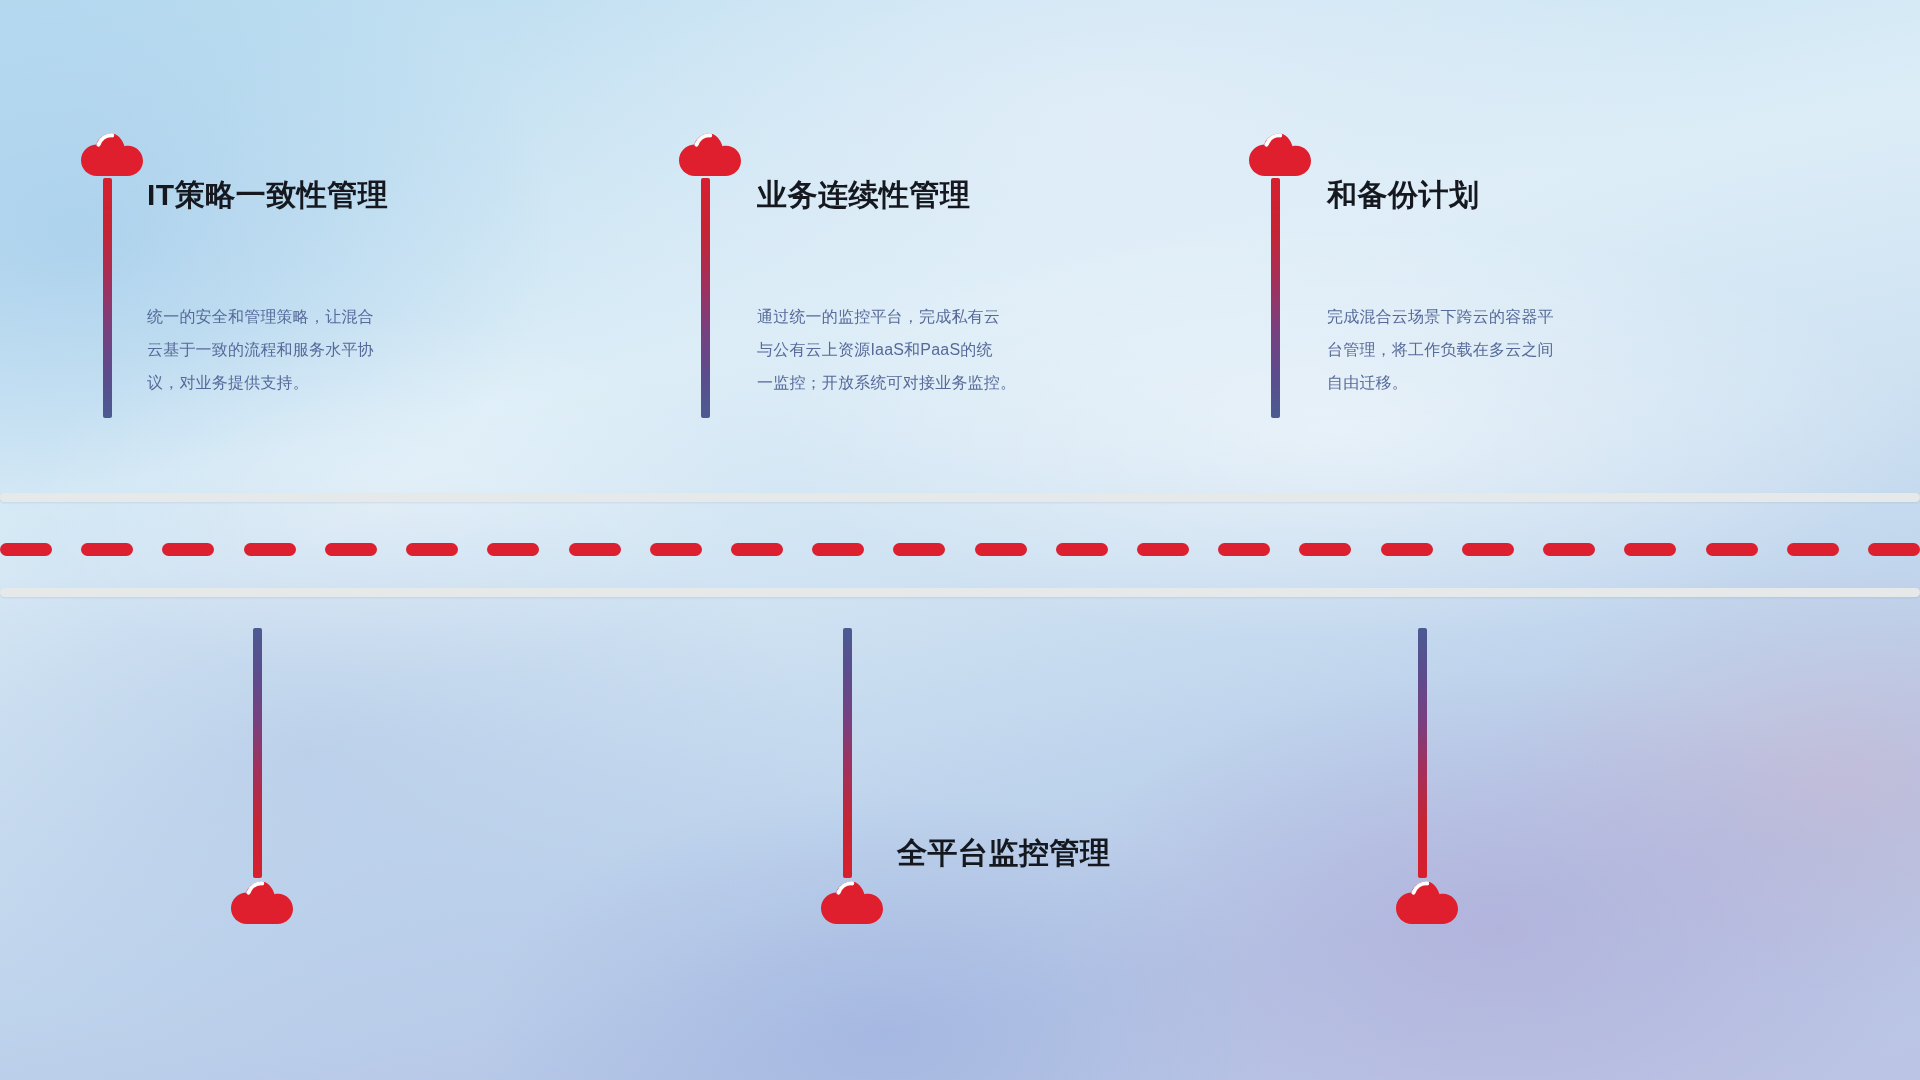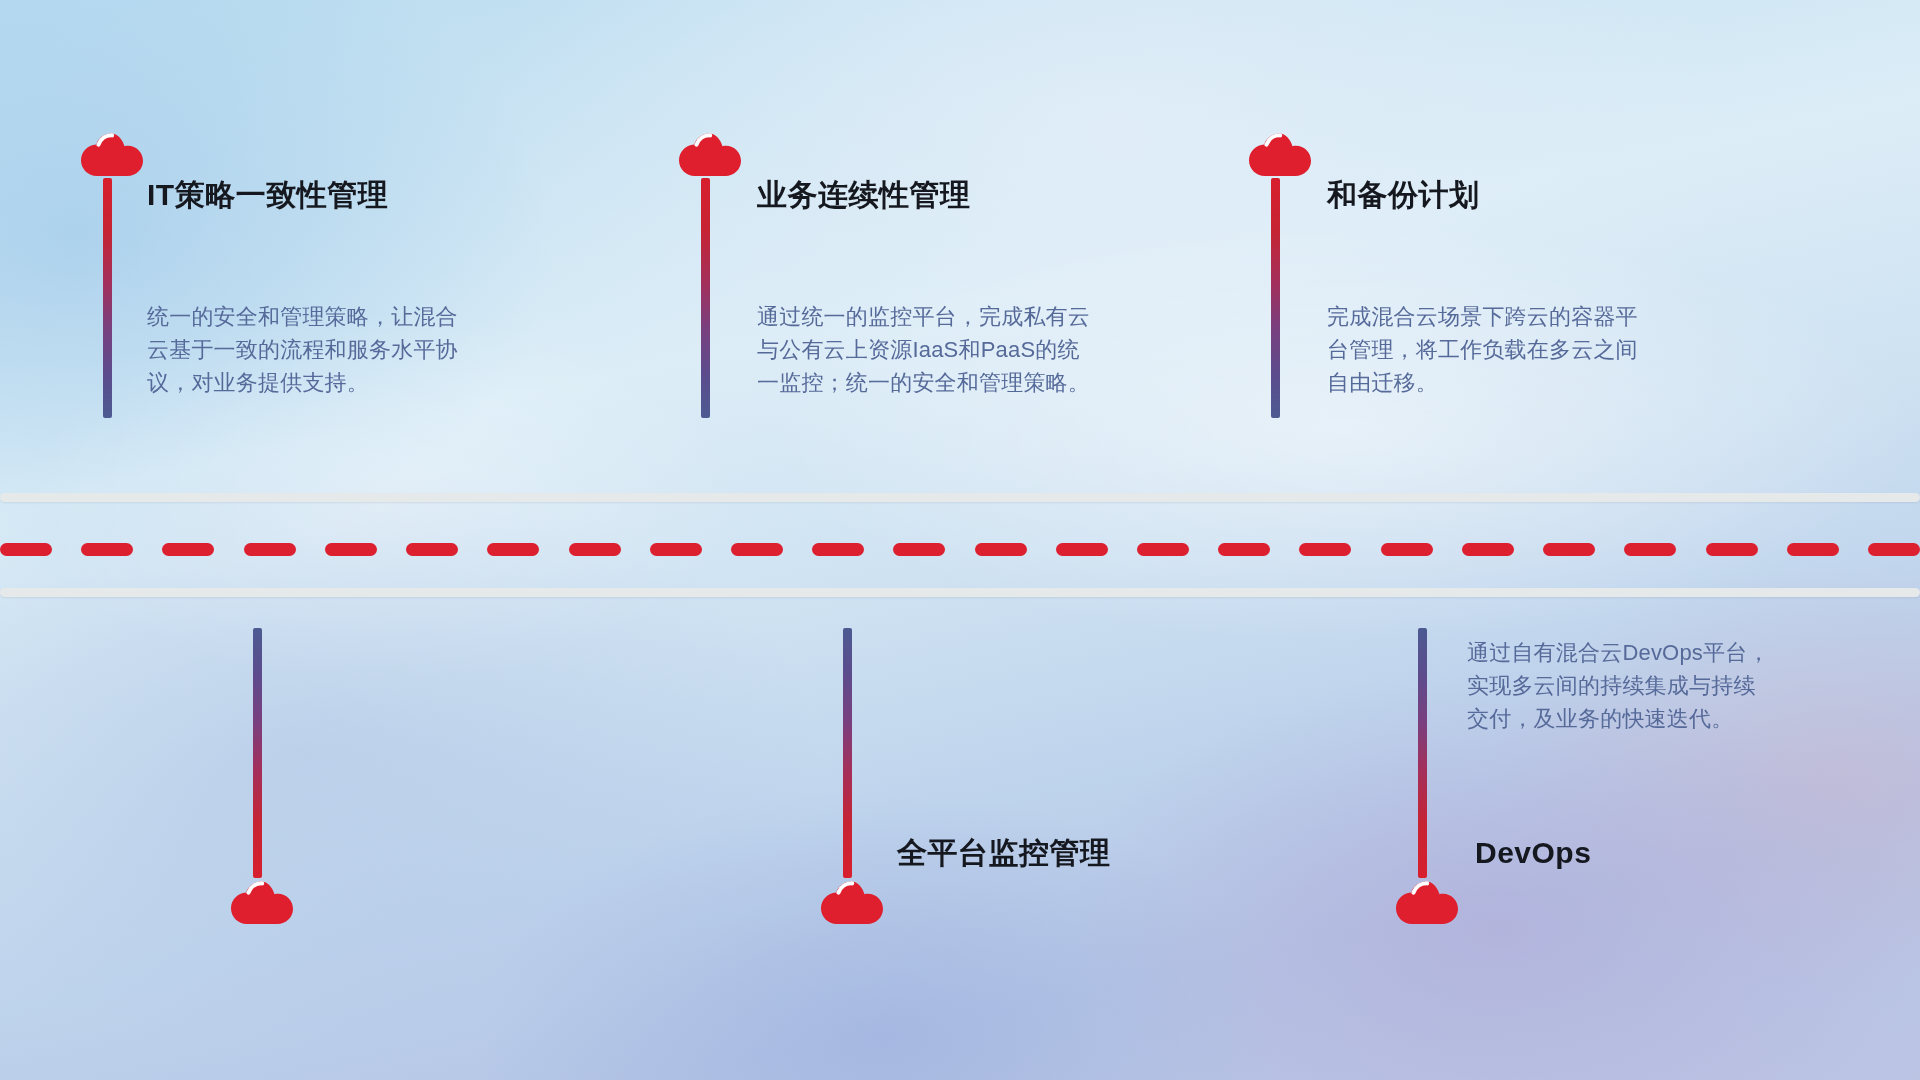--- a/index.html
+++ b/index.html
@@ -62,21 +62,21 @@
   .cloud { position:absolute; left:0; width:72px; height:52px; }
   .cloud svg { display:block; width:72px; height:52px; }
 
   
   .card { position:absolute; }
   .card-title {
     font-size:30px; font-weight:700; color:#15181f;
     letter-spacing:.5px; white-space:nowrap; line-height:1.1;
   }
   .card-body {
-    font-size:22px; line-height:33px; color:#566a9a;
+    font-size:16px; line-height:33px; color:#566a9a;
     letter-spacing:.2px; white-space:pre-line;
   }
 
   
   .top .card-title { position:absolute; top:0; left:0; }
   .top .card-body  { position:absolute; top:122px; left:0; width:380px; }
 
   
   .bot .card-body  { position:absolute; top:0; left:0; width:390px; }
   .bot .card-title { position:absolute; left:0; }
@@ -110,21 +110,21 @@
         <path d="M36.5 3.5c-7.2 0-13.2 4.6-15.4 11C12.6 15.2 6 21.9 6 30.2 6 38.9 13.1 46 21.8 46h30.6C60.9 46 68 39.3 68 31s-6.7-15.2-15-15.2c-1.2 0-2.4.1-3.5.4C47.4 9.3 42.5 3.5 36.5 3.5z" fill="#df1f2d"></path>
         <path d="M23.5 14.5c2.5-6.2 8.1-9.5 13.6-9.2" fill="none" stroke="#ffffff" stroke-width="4.2" stroke-linecap="round"></path>
       </svg>
     </div>
     <div class="stem stem-top" style="top:48px; height:240px;"></div>
   </div>
   <div class="card top" style="left:757px; top:178px; width:400px;">
     <div class="card-title">业务连续性管理</div>
     <div class="card-body">通过统一的监控平台，完成私有云
 与公有云上资源IaaS和PaaS的统
-一监控；统一的安全和管理策略。</div>
+一监控；开放系统可对接业务监控。</div>
   </div>
 
   <div class="marker" style="left:1243px; top:130px;">
     <div class="cloud">
       <svg viewBox="0 0 72 52" xmlns="http://www.w3.org/2000/svg">
         <path d="M36.5 3.5c-7.2 0-13.2 4.6-15.4 11C12.6 15.2 6 21.9 6 30.2 6 38.9 13.1 46 21.8 46h30.6C60.9 46 68 39.3 68 31s-6.7-15.2-15-15.2c-1.2 0-2.4.1-3.5.4C47.4 9.3 42.5 3.5 36.5 3.5z" fill="#df1f2d"></path>
         <path d="M23.5 14.5c2.5-6.2 8.1-9.5 13.6-9.2" fill="none" stroke="#ffffff" stroke-width="4.2" stroke-linecap="round"></path>
       </svg>
     </div>
     <div class="stem stem-top" style="top:48px; height:240px;"></div>
@@ -192,20 +192,14 @@
 
   <div class="marker" style="left:1390px; top:628px;">
     <div class="stem stem-bot" style="top:0; height:250px;"></div>
     <div class="cloud" style="top:250px;">
       <svg viewBox="0 0 72 52" xmlns="http://www.w3.org/2000/svg">
         <path d="M36.5 3.5c-7.2 0-13.2 4.6-15.4 11C12.6 15.2 6 21.9 6 30.2 6 38.9 13.1 46 21.8 46h30.6C60.9 46 68 39.3 68 31s-6.7-15.2-15-15.2c-1.2 0-2.4.1-3.5.4C47.4 9.3 42.5 3.5 36.5 3.5z" fill="#df1f2d"></path>
         <path d="M23.5 14.5c2.5-6.2 8.1-9.5 13.6-9.2" fill="none" stroke="#ffffff" stroke-width="4.2" stroke-linecap="round"></path>
       </svg>
     </div>
   </div>
-  <div class="card bot" style="left:1467px; top:636px; width:400px; height:250px;">
-    <div class="card-body">通过自有混合云DevOps平台，
-实现多云间的持续集成与持续
-交付，及业务的快速迭代。</div>
-    <div class="card-title" style="top:200px; left:8px;">DevOps</div>
-  </div>
 
 </div>
 
 </body></html>

